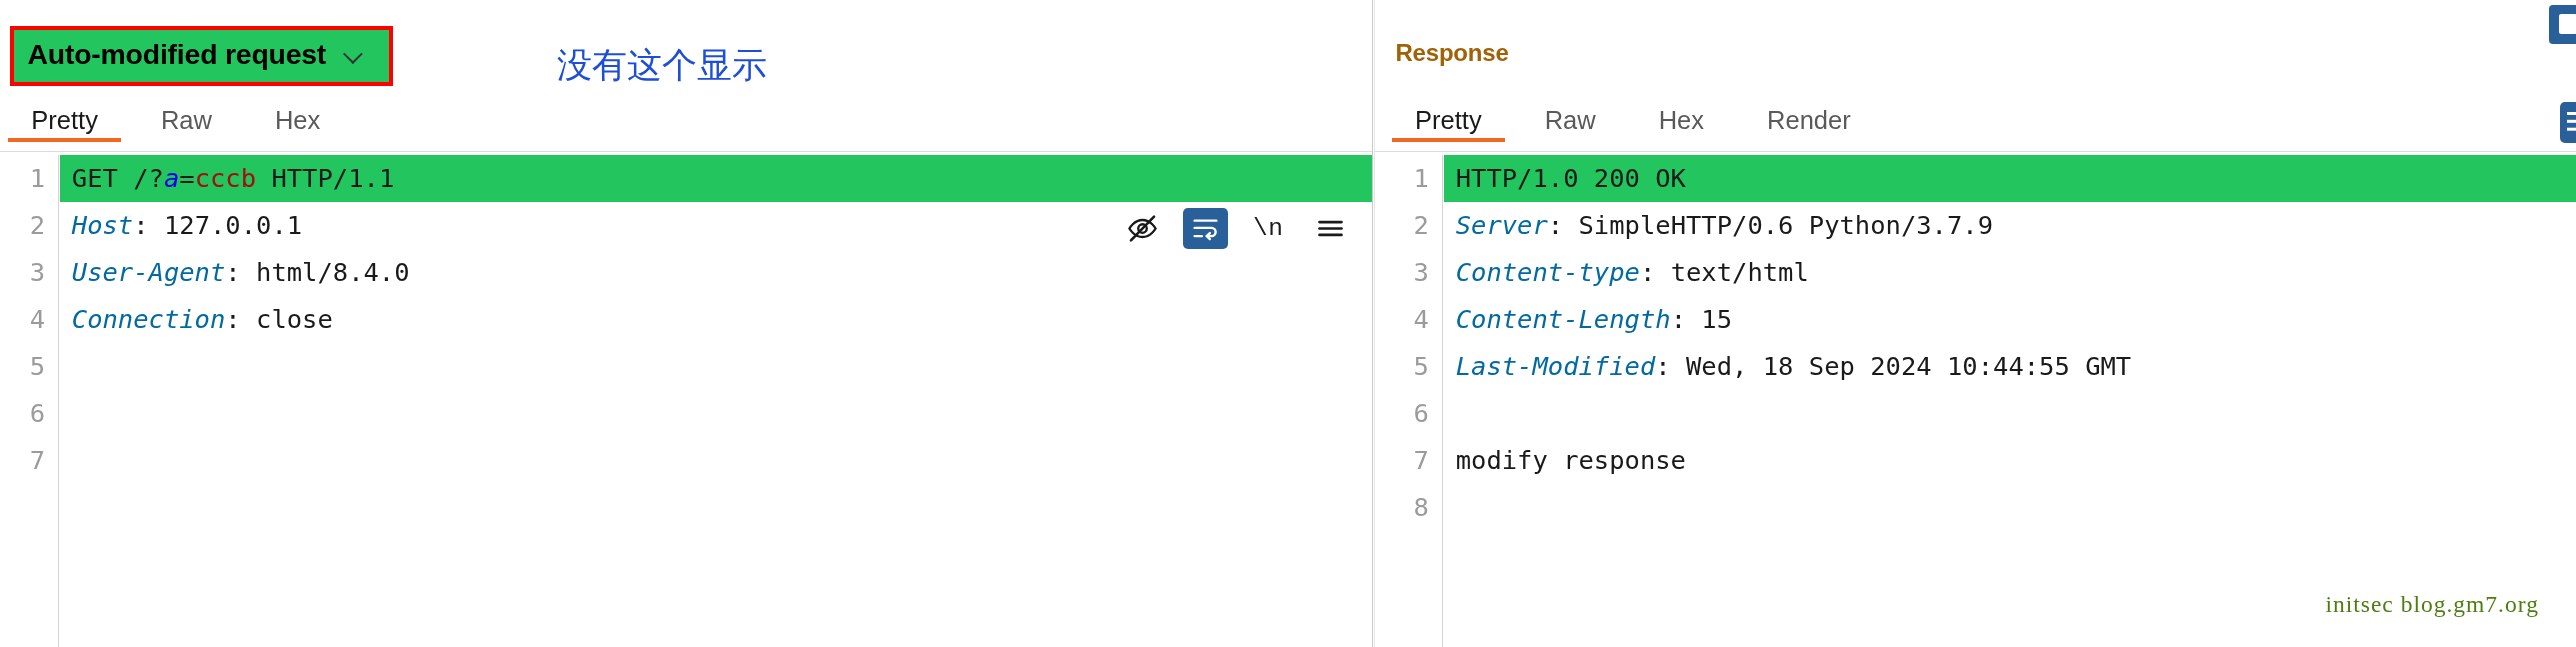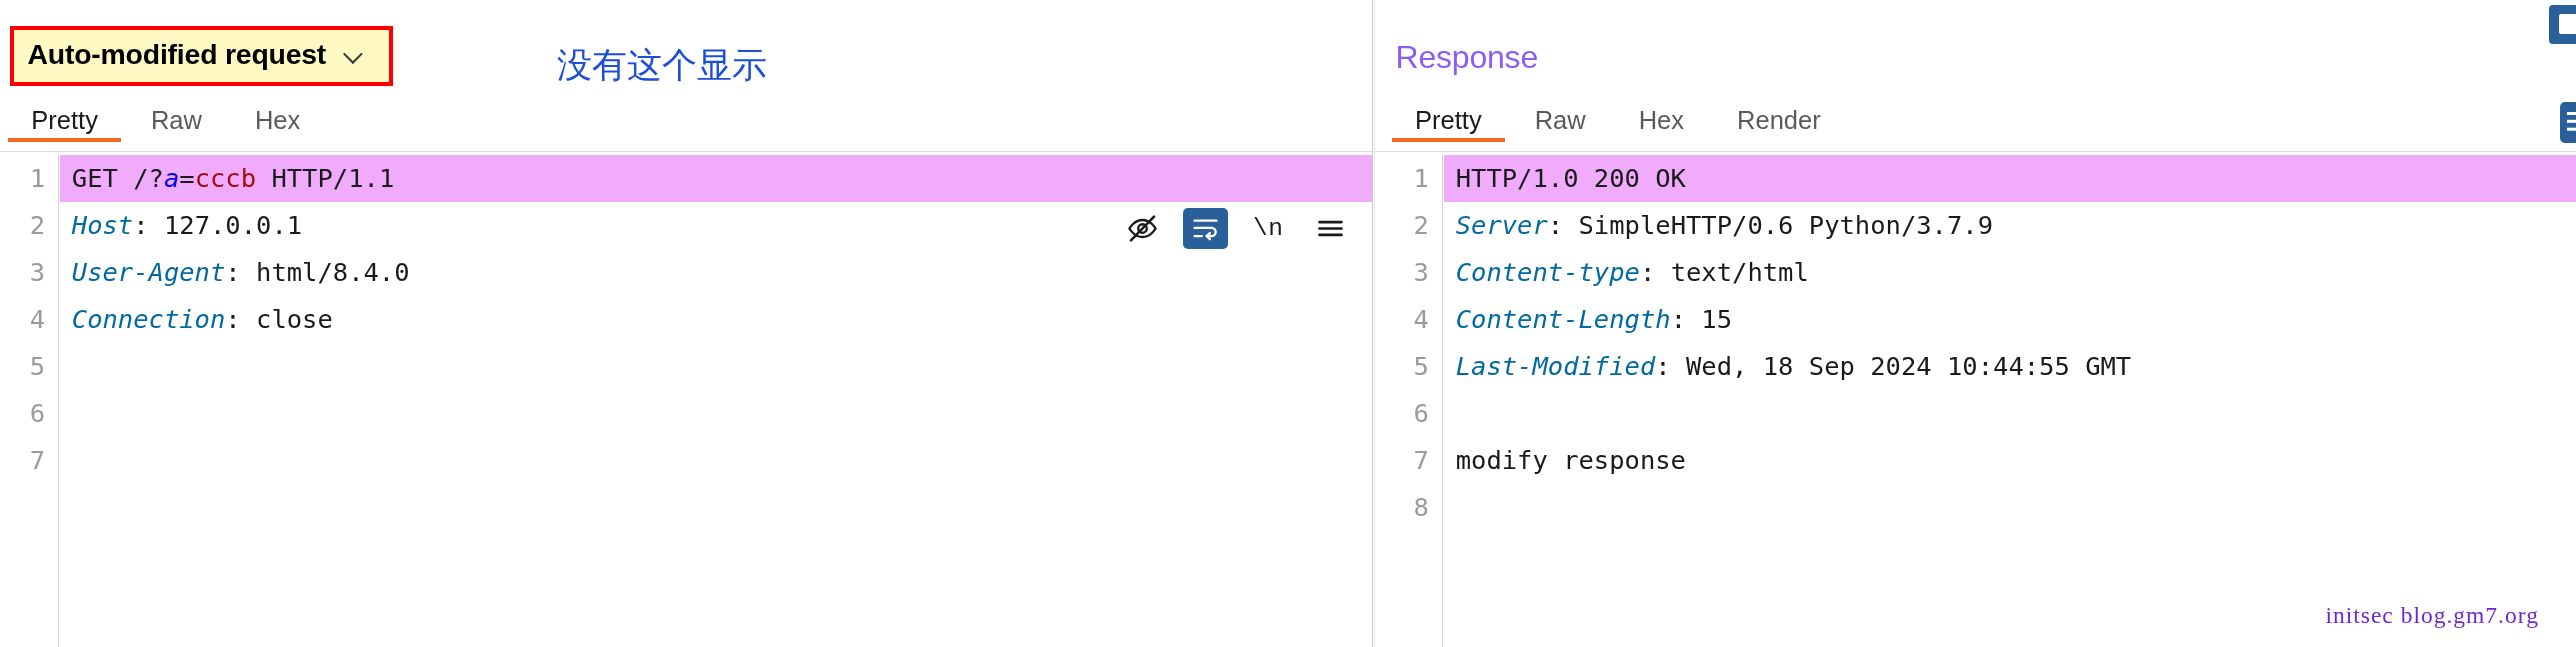--- a/index.html
+++ b/index.html
@@ -40,21 +40,21 @@
     box-sizing: border-box;
   }
   .panel-response { width: 1201px; }
 
   
   .req-title-wrap {
     position: absolute;
     left: 9.8px;
     top: 25.5px;
     border: 4.9px solid #fe0000;
-    background: #fef9c3;
+    background: #22c55e;
     padding: 7.8px 25.5px 9.8px 13.7px;
     display: flex;
     align-items: center;
     gap: 17.7px;
     box-sizing: border-box;
     height: 60px;
   }
   .req-title {
     font-size: 28.4px;
     font-weight: bold;
@@ -89,43 +89,43 @@
     font-size: 35px;
     color: #1d4ed8;
     white-space: nowrap;
     font-family: "DejaVu Sans", sans-serif;
   }
 
   .resp-title {
     position: absolute;
     left: 20.6px;
     top: 41px;
-    font-size: 32px;
-    font-weight: normal;
-    color: #8b5cf6;
+    font-size: 24px;
+    font-weight: bold;
+    color: #a16207;
     letter-spacing: -0.2px;
     white-space: nowrap;
     line-height: 1;
   }
 
   
   .tabs-row {
     position: absolute;
     top: 106px;
     left: 0;
     width: 100%;
     height: 49px;
   }
   .tabs {
     position: absolute;
     left: 7.8px;
     top: 0;
     display: flex;
     align-items: flex-start;
-    gap: 6px;
+    gap: 16px;
     height: 49px;
   }
   .panel-response .tabs { left: 16.7px; }
   .tab {
     font-size: 25.5px;
     color: #5a5a5a;
     padding: 0 23.5px 7.8px 23.5px;
     line-height: 1.1;
     position: relative;
     white-space: nowrap;
@@ -221,21 +221,21 @@
   .code-line {
     height: 47px;
     line-height: 47px;
     font-size: 25.5px;
     font-family: "DejaVu Sans Mono", monospace;
     color: #1a1a1a;
     white-space: pre;
     padding-left: 11.8px;
     letter-spacing: 0px;
   }
-  .code-line.hl { background: #f0abfc; }
+  .code-line.hl { background: #22c55e; }
   .tok-header { color: #0369a1; font-style: italic; }
   .tok-param  { color: #0000ee; font-style: italic; }
   .tok-value  { color: #a01010; }
   .tok-plain  { color: #1a1a1a; }
 
   
   .edge-icons {
     position: absolute;
     right: 0;
     top: 0;
@@ -279,23 +279,23 @@
     width: 25.5px;
     height: 2.9px;
     background: #ffffff;
     box-shadow: 0 7.8px 0 0 #ffffff, 0 15.7px 0 0 #ffffff;
   }
 
   
   .watermark {
     position: absolute;
     right: 37px;
-    bottom: 18px;
+    bottom: 29px;
     font-size: 23.5px;
-    color: #6d28d9;
+    color: #4d7c0f;
     font-family: "Liberation Serif", serif;
     letter-spacing: 1px;
     white-space: nowrap;
   }
 
   svg { display: block; }
 </style>
 </head>
 <body>
 

